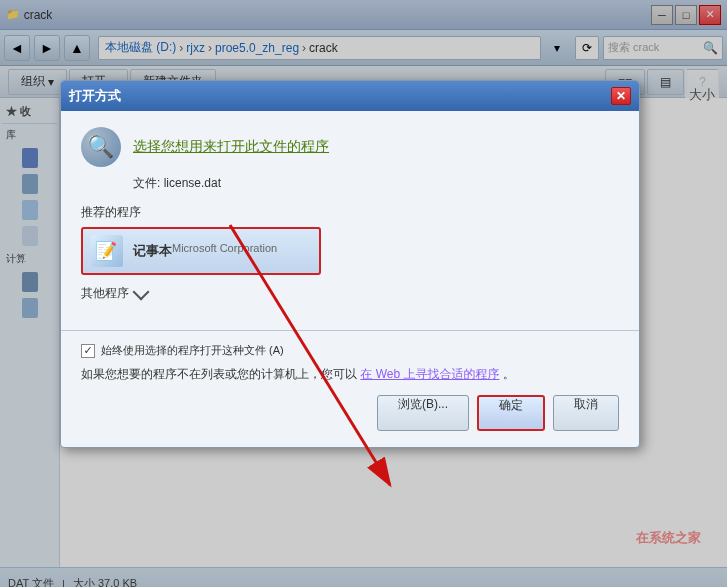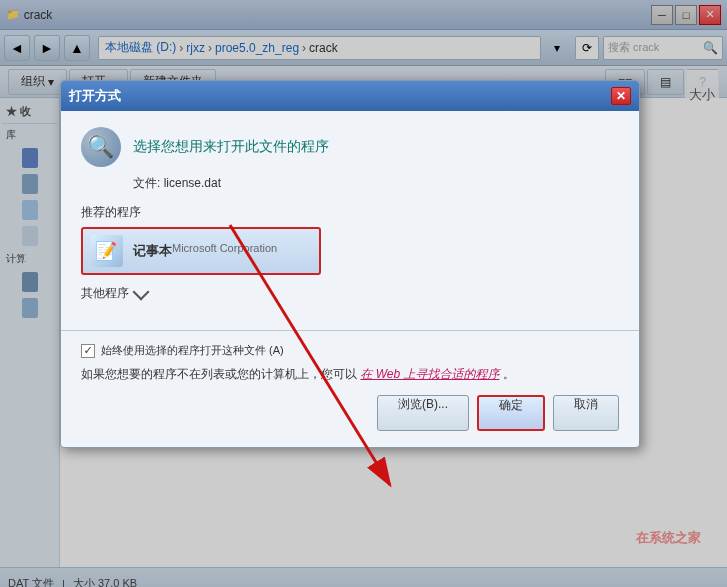--- a/index.html
+++ b/index.html
@@ -245,21 +245,22 @@
       background: radial-gradient(circle at 30% 30%, #aabbcc, #6688aa);
       border-radius: 50%;
       display: flex;
       align-items: center;
       justify-content: center;
       color: white;
       font-size: 20px;
     }
     .dialog-title-text {
       font-size: 14px;
-      color: #0f766e;
+      color: #4d7c0f;
+      text-decoration: underline;
     }
     .dialog-file-name {
       font-size: 12px;
       color: #333;
       margin-left: 52px;
       margin-bottom: 12px;
     }
 
     
     .section-label {
@@ -354,23 +355,22 @@
       content: '✓';
       font-size: 11px;
       color: #333;
     }
     .link-text {
       font-size: 12px;
       color: #333;
       margin-bottom: 12px;
     }
     .link-text a {
-      color: #be185d;
+      color: #8b5cf6;
       text-decoration: underline;
-      font-style: italic;
     }
 
     
     .button-row {
       display: flex;
       justify-content: flex-end;
       gap: 8px;
     }
     .dialog-btn {
       height: 36px;

